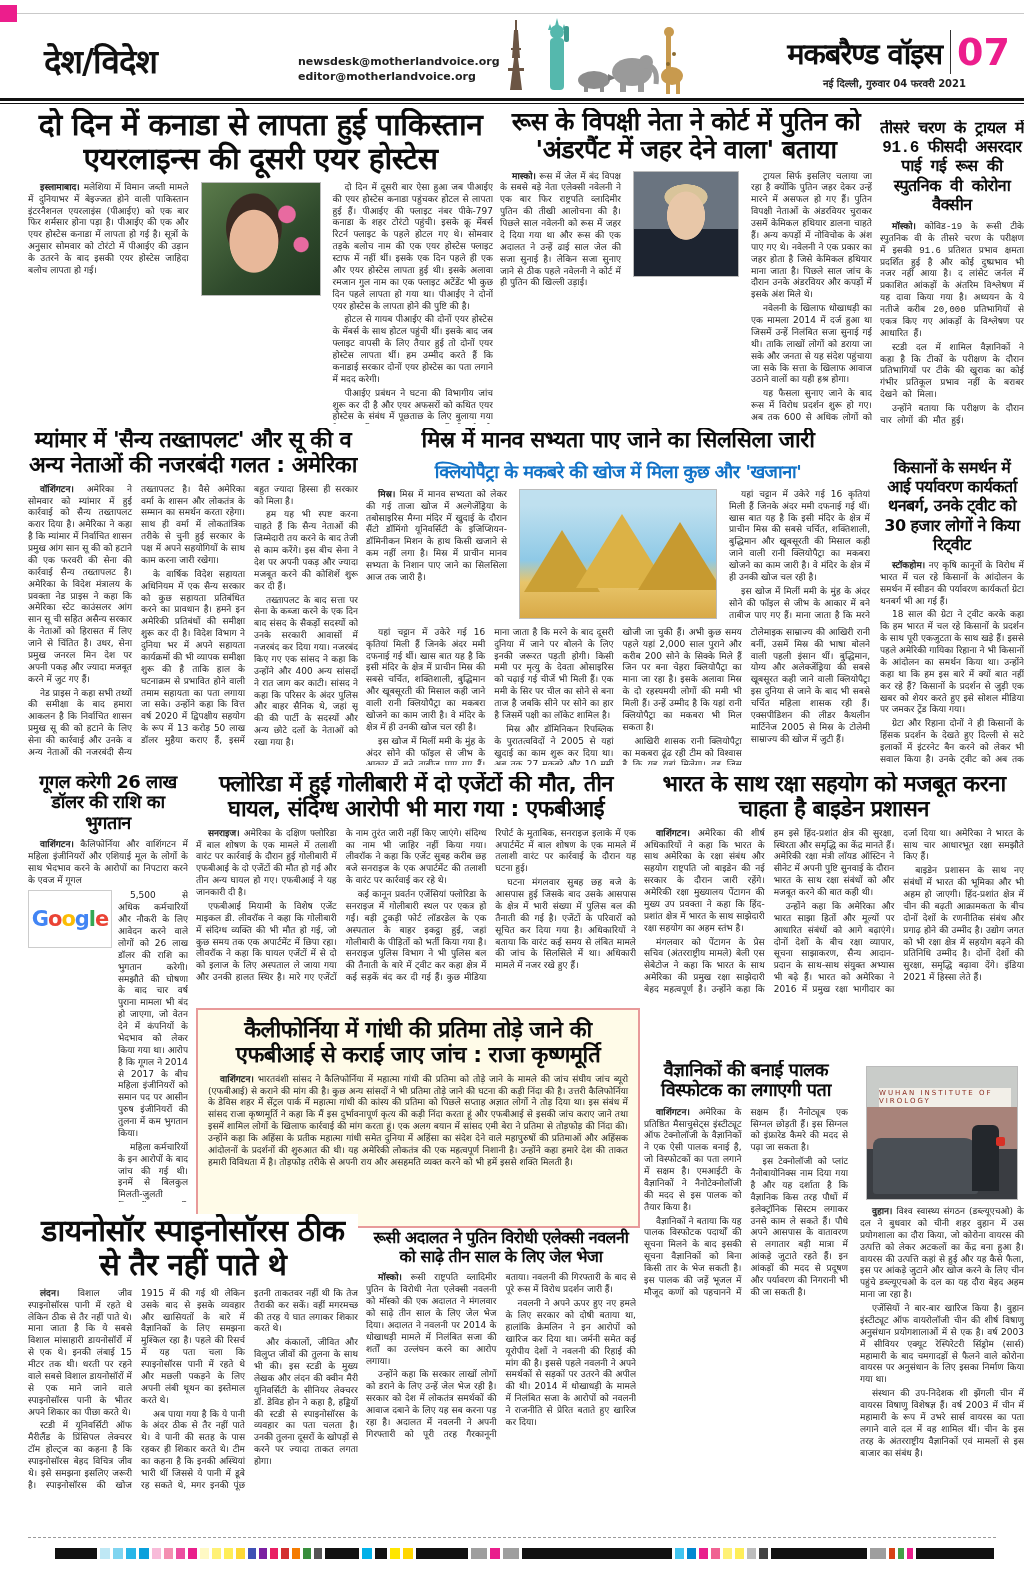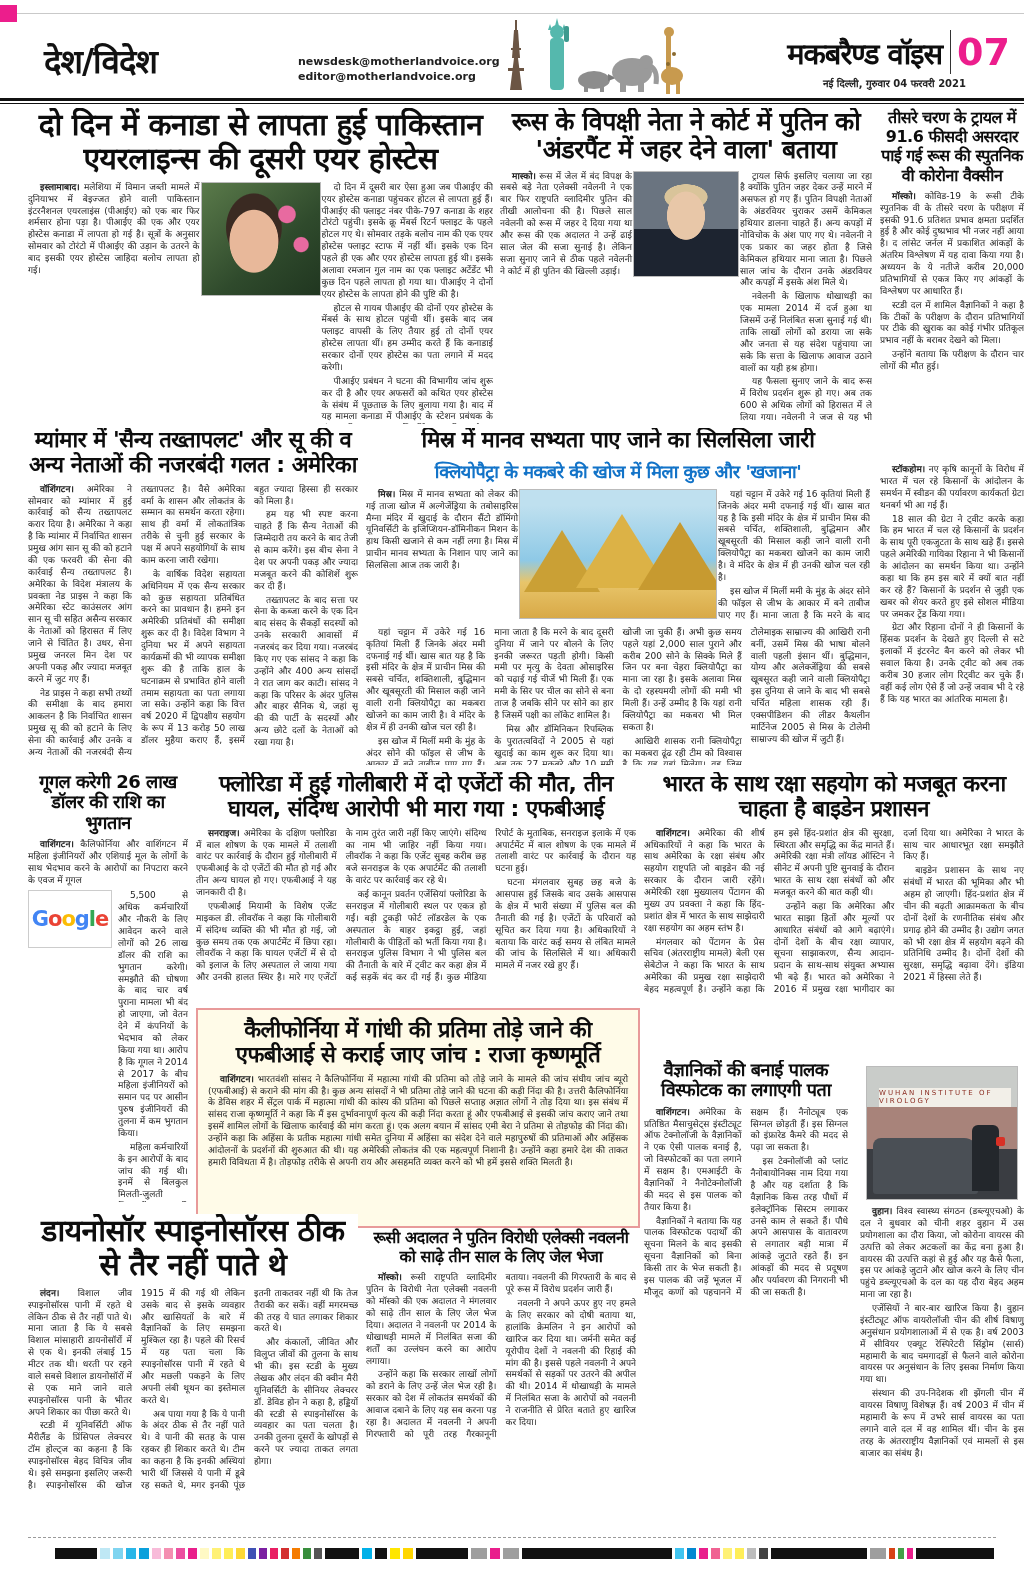--- a/index.html
+++ b/index.html
@@ -31,21 +31,21 @@
   .hl-sm{font-size:18px;}
   .hl-rail{font-size:16px;line-height:1.2;}
   .subhead-blue{font-weight:bold;text-align:center;color:#1273c8;font-size:18px;margin-top:6px;letter-spacing:-0.5px;}
   .body{font-size:9px;line-height:1.32;text-align:justify;color:#222;margin-top:6px;}
   .cols-2{column-count:2;column-gap:9px;}
   .cols-3{column-count:3;column-gap:9px;}
   .cols-4{column-count:4;column-gap:9px;}
   .para{margin:0 0 2px 0;text-indent:12px;}
   .dateline{font-weight:bold;}
   [data-bind-paras]{display:contents;}
-  .toprow{display:flex;gap:1px;margin-top:6px;}
+  .toprow{display:flex;gap:12px;margin-top:6px;}
   .toprow .tcol{flex:1;}
   .toprow .body{margin-top:0;}
 
   
   .photo{border:1px solid #bbb;}
   .photo-hostess{width:118px;height:112px;flex:none;
     background:
       radial-gradient(circle at 72% 28%, #e86aa0 0 7%, transparent 8%),
       radial-gradient(circle at 84% 55%, #e86aa0 0 6%, transparent 7%),
       radial-gradient(ellipse 34% 46% at 44% 52%, #e8b89a 0 60%, transparent 62%),
@@ -175,21 +175,21 @@
       <div class="tcol body">
         <p class="para"><b class="dateline" data-bind="articles.navalny_court.dateline">मास्को।</b> <span data-bind="articles.navalny_court.lead">रूस में जेल में बंद विपक्ष के सबसे बड़े नेता एलेक्सी नवेलनी ने एक बार फिर राष्ट्रपति व्लादिमीर पुतिन की तीखी आलोचना की है। पिछले साल नवेलनी को रूस में जहर दे दिया गया था और रूस की एक अदालत ने उन्हें ढाई साल जेल की सजा सुनाई है। लेकिन सजा सुनाए जाने से ठीक पहले नवेलनी ने कोर्ट में ही पुतिन की खिल्ली उड़ाई।</span></p>
       </div>
       <div class="photo photo-navalny"></div>
       <div class="tcol body">
         <div data-bind-paras="articles.navalny_court.more"><p class="para">ट्रायल सिर्फ इसलिए चलाया जा रहा है क्योंकि पुतिन जहर देकर उन्हें मारने में असफल हो गए हैं। पुतिन विपक्षी नेताओं के अंडरवियर चुराकर उसमें केमिकल हथियार डालना चाहते हैं। अन्य कपड़ों में नोविचोक के अंश पाए गए थे। नवेलनी ने एक प्रकार का जहर होता है जिसे केमिकल हथियार माना जाता है। पिछले साल जांच के दौरान उनके अंडरवियर और कपड़ों में इसके अंश मिले थे।</p><p class="para">नवेलनी के खिलाफ धोखाधड़ी का एक मामला 2014 में दर्ज हुआ था जिसमें उन्हें निलंबित सजा सुनाई गई थी। ताकि लाखों लोगों को डराया जा सके और जनता से यह संदेश पहुंचाया जा सके कि सत्ता के खिलाफ आवाज उठाने वालों का यही हश्र होगा।</p><p class="para">यह फैसला सुनाए जाने के बाद रूस में विरोध प्रदर्शन शुरू हो गए। अब तक 600 से अधिक लोगों को हिरासत में ले लिया गया। नवेलनी ने जज से यह भी कहा कि उनके खिलाफ केस सिर्फ इसलिए चल रहा है क्योंकि राष्ट्रपति उनसे डरते हैं।</p></div>
       </div>
     </div>
   </div>
 
-  <div class="article" style="left:880px;top:108px;width:144px;height:340px;">
+  <div class="article" style="left:880px;top:120px;width:144px;height:340px;font-family:Liberation Mono, monospace;">
     <div class="hl hl-rail" data-bind="articles.sputnik.headline">तीसरे चरण के ट्रायल में 91.6 फीसदी असरदार पाई गई रूस की स्पुतनिक वी कोरोना वैक्सीन</div>
     <div class="body">
       <p class="para"><b class="dateline" data-bind="articles.sputnik.dateline">मॉस्को।</b> <span data-bind="articles.sputnik.lead">कोविड-19 के रूसी टीके स्पुतनिक वी के तीसरे चरण के परीक्षण में इसकी 91.6 प्रतिशत प्रभाव क्षमता प्रदर्शित हुई है और कोई दुष्प्रभाव भी नजर नहीं आया है। द लांसेट जर्नल में प्रकाशित आंकड़ों के अंतरिम विश्लेषण में यह दावा किया गया है। अध्ययन के ये नतीजे करीब 20,000 प्रतिभागियों से एकत्र किए गए आंकड़ों के विश्लेषण पर आधारित हैं।</span></p>
       <div data-bind-paras="articles.sputnik.more"><p class="para">स्टडी दल में शामिल वैज्ञानिकों ने कहा है कि टीकों के परीक्षण के दौरान प्रतिभागियों पर टीके की खुराक का कोई गंभीर प्रतिकूल प्रभाव नहीं के बराबर देखने को मिला।</p><p class="para">उन्होंने बताया कि परीक्षण के दौरान चार लोगों की मौत हुई।</p></div>
     </div>
   </div>
 
   <div class="article" style="left:28px;top:428px;width:330px;height:337px;">
     <div class="hl hl-md" data-bind="articles.myanmar.headline">म्यांमार में 'सैन्य तख्तापलट' और सू की व अन्य नेताओं की नजरबंदी गलत : अमेरिका</div>
     <div class="body cols-3">
@@ -213,20 +213,21 @@
       <div class="tcol body">
         <div data-bind-paras="articles.egypt.more"><p class="para">यहां चट्टान में उकेरे गई 16 कृतियां मिली हैं जिनके अंदर ममी दफनाई गई थीं। खास बात यह है कि इसी मंदिर के क्षेत्र में प्राचीन मिस्र की सबसे चर्चित, शक्तिशाली, बुद्धिमान और खूबसूरती की मिसाल कही जाने वाली रानी क्लियोपैट्रा का मकबरा खोजने का काम जारी है। वे मंदिर के क्षेत्र में ही उनकी खोज चल रही है।</p><p class="para">इस खोज में मिलीं ममी के मुंह के अंदर सोने की फॉइल से जीभ के आकार में बने ताबीज पाए गए हैं। माना जाता है कि मरने के बाद दूसरी दुनिया में जाने पर बोलने के लिए इनकी जरूरत पड़ती होगी। किसी ममी पर मृत्यु के देवता ओसाइरिस को चढ़ाई गई चीजें भी मिली हैं। एक ममी के सिर पर चील का सोने से बना ताज है जबकि सीने पर सोने का हार है जिसमें पक्षी का लॉकेट शामिल है।</p></div>
       </div>
     </div>
     <div class="body cols-4" style="height:160px;">
       <div data-bind-paras="articles.egypt.more"><p class="para">यहां चट्टान में उकेरे गई 16 कृतियां मिली हैं जिनके अंदर ममी दफनाई गई थीं। खास बात यह है कि इसी मंदिर के क्षेत्र में प्राचीन मिस्र की सबसे चर्चित, शक्तिशाली, बुद्धिमान और खूबसूरती की मिसाल कही जाने वाली रानी क्लियोपैट्रा का मकबरा खोजने का काम जारी है। वे मंदिर के क्षेत्र में ही उनकी खोज चल रही है।</p><p class="para">इस खोज में मिलीं ममी के मुंह के अंदर सोने की फॉइल से जीभ के आकार में बने ताबीज पाए गए हैं। माना जाता है कि मरने के बाद दूसरी दुनिया में जाने पर बोलने के लिए इनकी जरूरत पड़ती होगी। किसी ममी पर मृत्यु के देवता ओसाइरिस को चढ़ाई गई चीजें भी मिली हैं। एक ममी के सिर पर चील का सोने से बना ताज है जबकि सीने पर सोने का हार है जिसमें पक्षी का लॉकेट शामिल है।</p><p class="para">मिस्र और डॉमिनिकन रिपब्लिक के पुरातत्वविदों ने 2005 से यहां खुदाई का काम शुरू कर दिया था। अब तक 27 मकबरे और 10 ममी खोजी जा चुकी हैं। अभी कुछ समय पहले यहां 2,000 साल पुराने और करीब 200 सोने के सिक्के मिले हैं जिन पर बना चेहरा क्लियोपैट्रा का माना जा रहा है। इसके अलावा मिस्र के दो रहस्यमयी लोगों की ममी भी मिली हैं। उन्हें उम्मीद है कि यहां रानी क्लियोपैट्रा का मकबरा भी मिल सकता है।</p><p class="para">आखिरी शासक रानी क्लियोपैट्रा का मकबरा ढूंढ रही टीम को विश्वास है कि यह यहां मिलेगा। वह जिस टोलेमाइक साम्राज्य की आखिरी रानी बनीं, उसमें मिस्र की भाषा बोलने वाली पहली इंसान थीं। बुद्धिमान, योग्य और अलेक्जेंड्रिया की सबसे खूबसूरत कही जाने वाली क्लियोपैट्रा इस दुनिया से जाने के बाद भी सबसे चर्चित महिला शासक रही हैं। एक्सपीडिशन की लीडर कैथलीन मार्टिनेज 2005 से मिस्र के टोलेमी साम्राज्य की खोज में जुटी हैं।</p></div>
     </div>
   </div>
 
   <div class="article" style="left:880px;top:458px;width:144px;height:307px;">
+    <div class="hl hl-rail" data-bind="articles.greta.headline">किसानों के समर्थन में आई पर्यावरण कार्यकर्ता थनबर्ग, उनके ट्वीट को 30 हजार लोगों ने किया रिट्वीट</div>
     <div class="body">
       <p class="para"><b class="dateline" data-bind="articles.greta.dateline">स्टॉकहोम।</b> <span data-bind="articles.greta.lead">नए कृषि कानूनों के विरोध में भारत में चल रहे किसानों के आंदोलन के समर्थन में स्वीडन की पर्यावरण कार्यकर्ता ग्रेटा थनबर्ग भी आ गई हैं।</span></p>
       <div data-bind-paras="articles.greta.more"><p class="para">18 साल की ग्रेटा ने ट्वीट करके कहा कि हम भारत में चल रहे किसानों के प्रदर्शन के साथ पूरी एकजुटता के साथ खड़े हैं। इससे पहले अमेरिकी गायिका रिहाना ने भी किसानों के आंदोलन का समर्थन किया था। उन्होंने कहा था कि हम इस बारे में क्यों बात नहीं कर रहे हैं? किसानों के प्रदर्शन से जुड़ी एक खबर को शेयर करते हुए इसे सोशल मीडिया पर जमकर ट्रेंड किया गया।</p><p class="para">ग्रेटा और रिहाना दोनों ने ही किसानों के हिंसक प्रदर्शन के देखते हुए दिल्ली से सटे इलाकों में इंटरनेट बैन करने को लेकर भी सवाल किया है। उनके ट्वीट को अब तक करीब 30 हजार लोग रिट्वीट कर चुके हैं। वहीं कई लोग ऐसे हैं जो उन्हें जवाब भी दे रहे हैं कि यह भारत का आंतरिक मामला है।</p></div>
     </div>
   </div>
 
   <div class="article" style="left:28px;top:772px;width:160px;height:430px;">
     <div class="hl hl-sm" data-bind="articles.google.headline">गूगल करेगी 26 लाख डॉलर की राशि का भुगतान</div>
     <div class="body">
       <p class="para"><b class="dateline" data-bind="articles.google.dateline">वाशिंगटन।</b> <span data-bind="articles.google.lead">कैलिफोर्निया और वाशिंगटन में महिला इंजीनियरों और एशियाई मूल के लोगों के साथ भेदभाव करने के आरोपों का निपटारा करने के एवज में गूगल</span></p>

